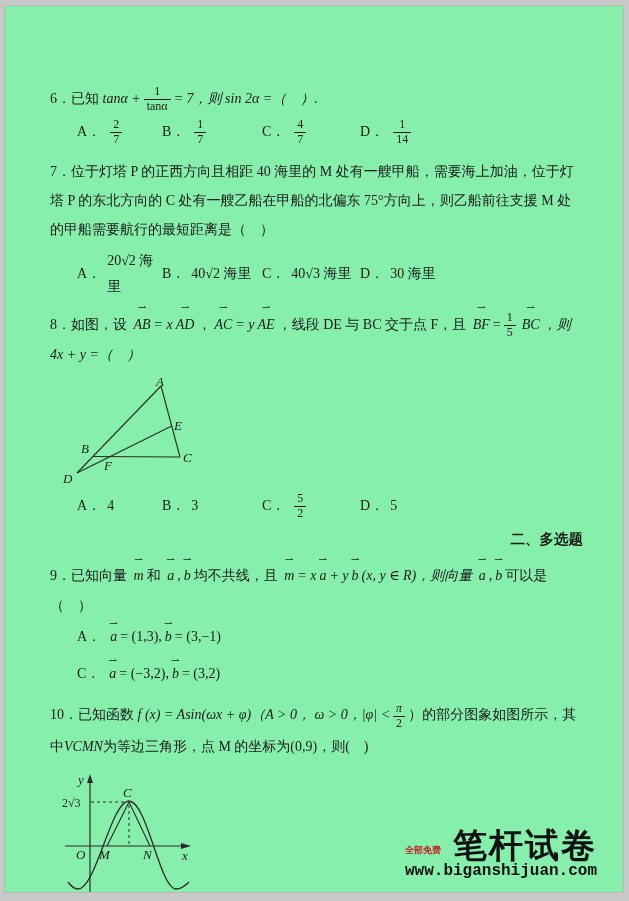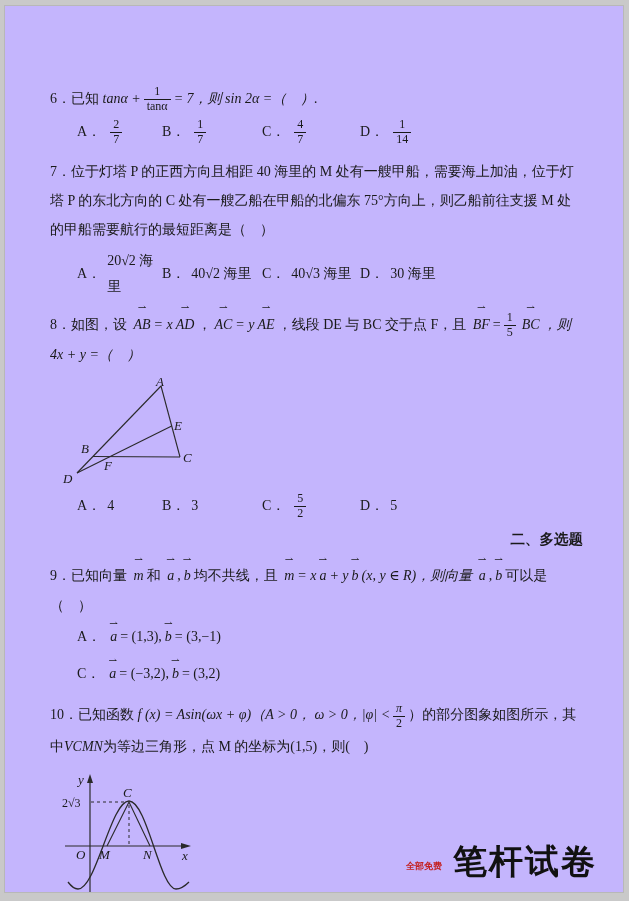--- a/index.html
+++ b/index.html
@@ -1,18 +1,18 @@
 <!DOCTYPE html>
 <html><head>
 <meta charset="utf-8">
 <style>
   * { margin:0; padding:0; box-sizing:border-box; }
   html,body { width:629px; height:901px; }
   body { background:#c9c9c9; font-family:"Liberation Serif","DejaVu Serif",serif; color:#1a1a1a; position:relative; }
-  .paper { position:absolute; left:4px; top:5px; right:5px; bottom:8px; background:#c4b5fd; border:1px solid #b8b8b8; overflow:hidden; }
+  .paper { position:absolute; left:4px; top:5px; right:5px; bottom:8px; background:#86efac; border:1px solid #b8b8b8; overflow:hidden; }
   .content { padding:78px 40px 0 45px; font-size:14px; }
 
   .stem { line-height:30px; margin-bottom:4px; }
   .para { line-height:29px; margin-bottom:4px;font-family:Liberation Serif, serif; }
   .it { font-style:italic; }
 
   
   .frac { display:inline-block; vertical-align:middle; text-align:center; font-size:12px; line-height:1.15; margin:0 3px; }
   .frac .num { display:block; padding:0 3px; }
   .frac .den { display:block; border-top:1px solid #1a1a1a; padding:0 3px; }
@@ -169,21 +169,21 @@
 
     <div class="opt-line">
       <span class="opt-label">A．</span><span class="vec">a</span><span>= (1,3),</span><span class="vec">b</span><span>= (3,−1)</span>
     </div>
     <div class="opt-line">
       <span class="opt-label">C．</span><span class="vec">a</span><span>= (−3,2),</span><span class="vec">b</span><span>= (3,2)</span>
     </div>
 
     <div class="para" style="line-height:32px; margin-top:2px;">
       <span>10．</span><span>已知函数</span>
-      <span class="it">f (x) = Asin(ωx + φ)</span><span class="it">（A &gt; 0， ω &gt; 0，|φ| &lt;</span><span class="frac"><span class="num it">π</span><span class="den">2</span></span><span>）的部分图象如图所示，其中</span><span class="it">VCMN</span><span>为等边三角形，点 M 的坐标为(1,5)，则(　)</span>
+      <span class="it">f (x) = Asin(ωx + φ)</span><span class="it">（A &gt; 0， ω &gt; 0，|φ| &lt;</span><span class="frac"><span class="num it">π</span><span class="den">2</span></span><span>）的部分图象如图所示，其中</span><span class="it">VCMN</span><span>为等边三角形，点 M 的坐标为(0,9)，则(　)</span>
     </div>
 
     <div class="graph-wrap">
       <svg width="142" height="132" viewBox="0 0 142 132">
 
         <g stroke="#2a2a2a" stroke-width="1.2" fill="none">
           <line x1="28" y1="126" x2="28" y2="8"></line>
           <line x1="3" y1="75" x2="124" y2="75"></line>
         </g>
         <polygon points="28,3 25,12 31,12" fill="#2a2a2a"></polygon>
@@ -210,14 +210,15 @@
       </svg>
     </div>
 
   </div>
 
   <div class="logo">
     <div class="logo-top">
       <span class="logo-free">全部免费</span>
       <span class="logo-brand">笔杆试卷</span>
     </div>
+    <div class="logo-url">www.biganshijuan.com</div>
   </div>
 </div>
 
 </body></html>

